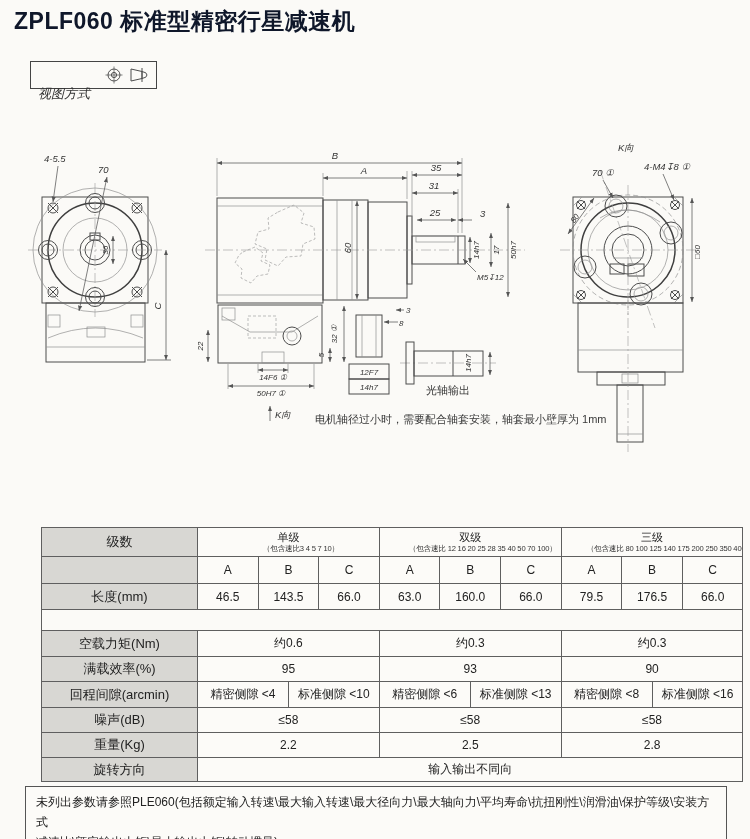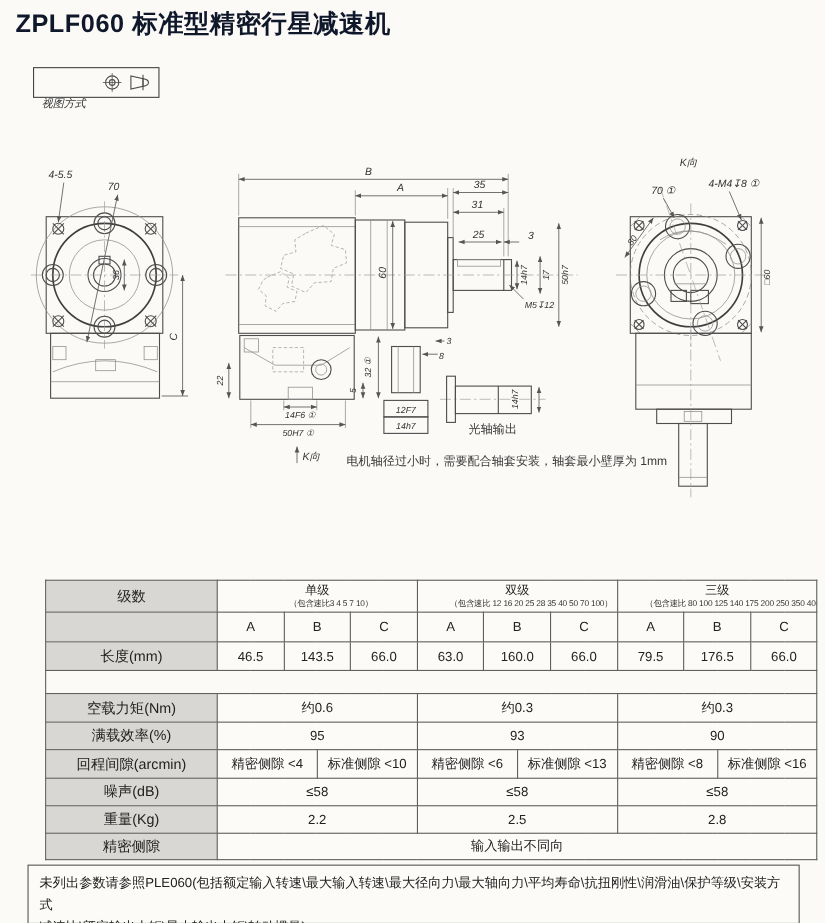--- a/index.html
+++ b/index.html
@@ -12,21 +12,21 @@
   .page-title{
     position:absolute;left:14px;top:6px;margin:0;
     font-size:23px;font-weight:bold;color:#0f172a;letter-spacing:0.5px;
   }
   .viewbox{
     position:absolute;left:30px;top:61px;height:26px;
     display:flex;align-items:stretch;border:1.6px solid #444;background:#fbfaf7;
   }
   .viewbox .vb-label{
     display:flex;align-items:center;padding:0 7px;
-    font-size:10px;font-style:italic;color:#333;border-right:1.4px solid #444;margin-top:32px;
+    font-size:13px;font-style:italic;color:#333;border-right:1.4px solid #444;margin-top:32px;
   }
   .viewbox .vb-icons{display:flex;align-items:center;gap:6px;padding:0 7px;}
   svg text{user-select:none;}
   .ln{stroke:#4d4d4d;stroke-width:1;fill:none;}
   .bold{stroke:#3f3f3f;stroke-width:1.5;fill:none;}
   .thin{stroke:#8f8f8f;stroke-width:0.7;fill:none;}
   .sk{stroke:#a0a0a0;stroke-width:0.7;fill:none;stroke-dasharray:3 2;}
   .cl{stroke:#9a9a9a;stroke-width:0.6;fill:none;stroke-dasharray:10 3 2 3;}
   .dim{stroke:#555;stroke-width:0.75;fill:none;}
   .dl{font:italic 9.5px "Liberation Sans",sans-serif;fill:#333;}
@@ -365,21 +365,21 @@
     <td class="val" colspan="6">≤58</td>
     <td class="val" colspan="6">≤58</td>
   </tr>
   <tr style="height:25px">
     <td class="lbl">重量(Kg)</td>
     <td class="val" colspan="6">2.2</td>
     <td class="val" colspan="6">2.5</td>
     <td class="val" colspan="6">2.8</td>
   </tr>
   <tr style="height:24px">
-    <td class="lbl">精密侧隙</td>
+    <td class="lbl">旋转方向</td>
     <td class="val" colspan="18">输入输出不同向</td>
   </tr>
 </tbody>
   </table>
 
 <div class="footer-note">
   <div>未列出参数请参照PLE060(包括额定输入转速\最大输入转速\最大径向力\最大轴向力\平均寿命\抗扭刚性\润滑油\保护等级\安装方式</div>
   <div>减速比\额定输出力矩\最大输出力矩\转动惯量)</div>
 </div>
 

